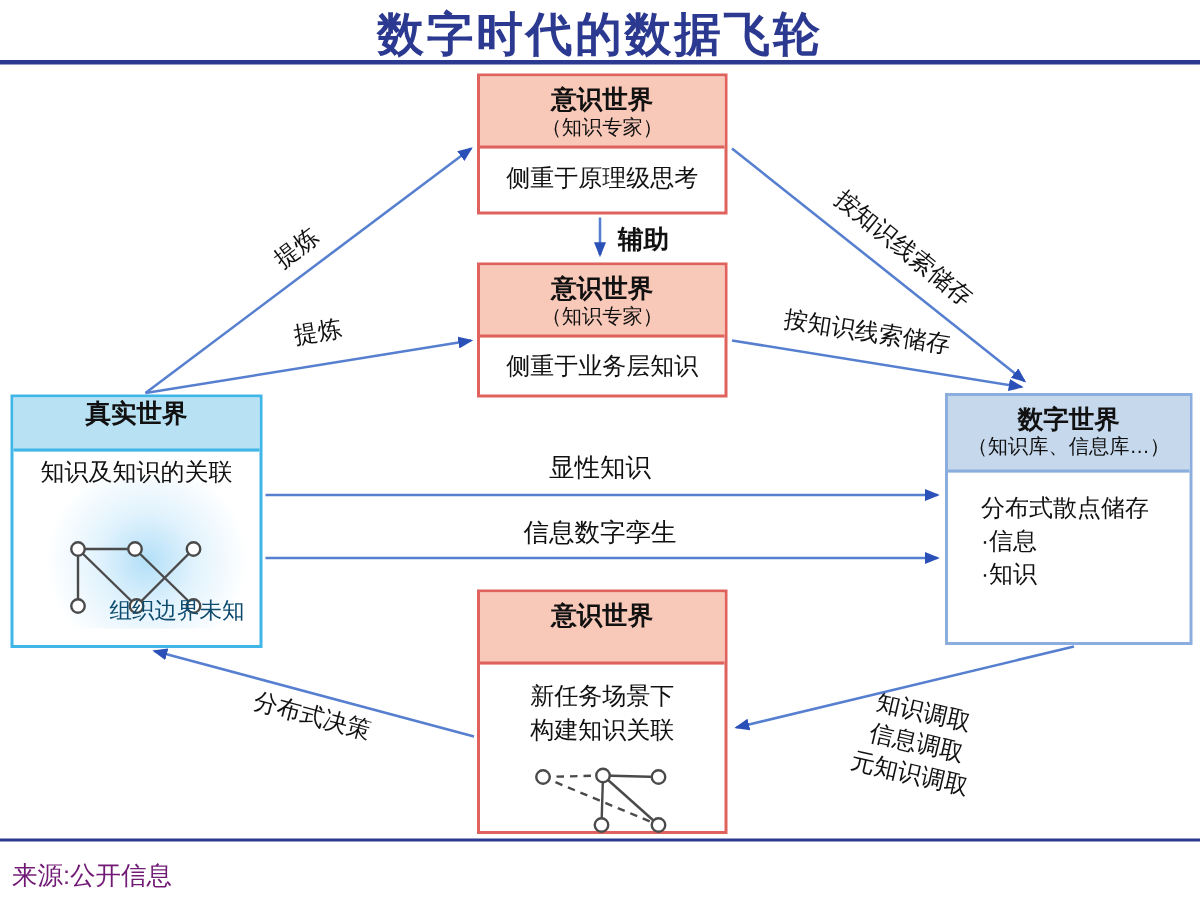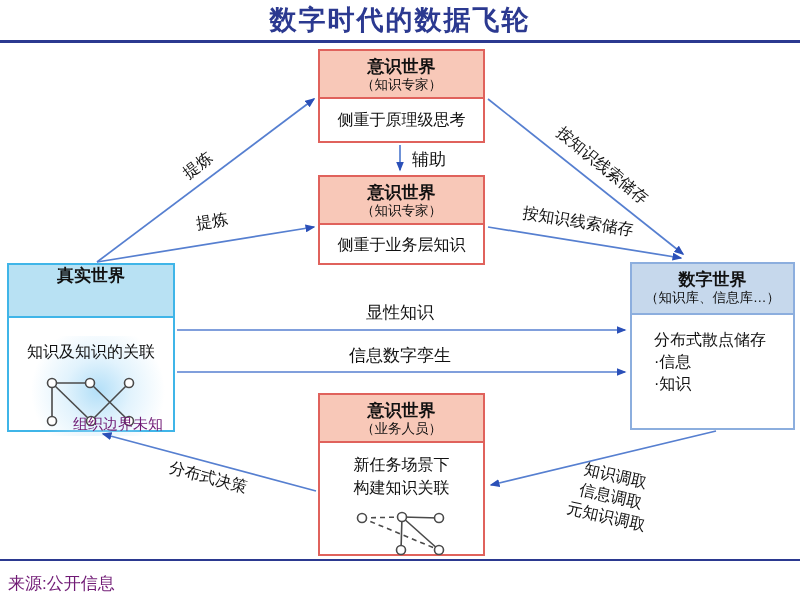--- a/index.html
+++ b/index.html
@@ -2,21 +2,21 @@
 <html><head>
 <meta charset="utf-8">
 <style>
   html,body{margin:0;padding:0;background:#fff;}
   #stage{
     position:relative;width:800px;height:604px;background:#fff;overflow:hidden;
     font-family:"Liberation Sans","DejaVu Sans",sans-serif;color:#111;
   }
   .title{
     position:absolute;top:2px;left:0;width:100%;text-align:center;
-    font-size:27px;font-weight:bold;color:#2b3990;letter-spacing:2px;
+    font-size:31px;font-weight:bold;color:#2b3990;letter-spacing:2px;
   }
   .rule{position:absolute;left:0;width:800px;background:#2b3990;}
   .rule.top{top:40px;height:3px;}
   .rule.bottom{top:559px;height:2px;}
   .source{position:absolute;left:8px;top:572px;font-size:17px;color:#701a75;}
 
   .box{position:absolute;background:#fff;box-sizing:border-box;}
   .box .hdr{box-sizing:border-box;text-align:center;}
   .box .hdr .t{font-weight:bold;font-size:17px;line-height:1.25;}
   .box .hdr .s{font-size:13.5px;line-height:1.2;}
@@ -35,28 +35,28 @@
 
   #box-mind-mid{left:318px;top:175px;width:167px;height:90px;}
   #box-mind-mid .hdr{height:48px;}
   #box-mind-mid .bd{line-height:40px;}
 
   #box-mind-bot{left:318px;top:393px;width:167px;height:163px;}
   #box-mind-bot .hdr{height:48px;}
   #box-mind-bot .bd{padding-top:10px;line-height:23px;}
 
   #box-real{left:7px;top:263px;width:168px;height:169px;}
-  #box-real .hdr{height:53px;line-height:45px;}
+  #box-real .hdr{height:36px;line-height:45px;}
   #box-real .bd{position:relative;height:120px;}
   #box-real .glow{
     position:absolute;left:14px;top:18px;width:150px;height:100px;
     background:radial-gradient(circle at 50% 55%, rgba(128,202,243,.6) 0%, rgba(190,228,250,.45) 35%, rgba(255,255,255,0) 72%);
   }
-  #box-real .bd .caption{position:relative;padding-top:24px;font-size:16px;}
-  #box-real .note{position:absolute;right:10px;bottom:4px;font-size:15px;color:#701a75;}
+  #box-real .bd .caption{position:relative;padding-top:4px;font-size:16px;}
+  #box-real .note{position:absolute;right:10px;bottom:4px;font-size:15px;color:#0c4a6e;}
 
   #box-digital{left:630px;top:262px;width:165px;height:168px;}
   #box-digital .hdr{height:51px;}
   #box-digital .bd{text-align:left;padding:14px 0 0 22px;font-size:16px;line-height:22px;}
 
   .alabel{position:absolute;font-size:16px;color:#111;white-space:nowrap;}
   .ctr{transform:translate(-50%,-50%);}
   svg.overlay{position:absolute;left:0;top:0;z-index:6;pointer-events:none;}
   .graph{position:absolute;left:0;top:0;}
 </style>
@@ -82,21 +82,20 @@
     <div class="hdr">
       <div class="t">意识世界</div>
       <div class="s">（知识专家）</div>
     </div>
     <div class="bd">侧重于业务层知识</div>
   </div>
 
   <div class="box pink" id="box-mind-bot">
     <div class="hdr">
       <div class="t">意识世界</div>
-      <div class="s">（业务人员）</div>
     </div>
     <div class="bd">
       <div>新任务场景下</div>
       <div>构建知识关联</div>
       <svg class="graph" width="163" height="55" viewBox="0 0 163 55" style="position:static;margin-top:2px;">
         <g stroke="#4a4a4a" stroke-width="1.6" fill="none">
           <line x1="42" y1="17" x2="82" y2="16" stroke-dasharray="5,4"></line>
           <line x1="42" y1="17" x2="119" y2="49" stroke-dasharray="5,4"></line>
           <line x1="82" y1="16" x2="119" y2="17"></line>
           <line x1="82" y1="16" x2="81" y2="49"></line>
@@ -169,21 +168,21 @@
       <line x1="177" y1="372" x2="625" y2="372" marker-end="url(#ah)"></line>
       <line x1="316" y1="491" x2="103" y2="434" marker-end="url(#ah)"></line>
       <line x1="716" y1="431" x2="491" y2="485" marker-end="url(#ah)"></line>
     </g>
   </svg>
 
   <div class="alabel ctr" style="left:198px;top:166px;transform:translate(-50%,-50%) rotate(-37deg);">提炼</div>
   <div class="alabel ctr" style="left:212px;top:222px;transform:translate(-50%,-50%) rotate(-9deg);">提炼</div>
   <div class="alabel ctr" style="left:602px;top:166px;transform:translate(-50%,-50%) rotate(39deg);">按知识线索储存</div>
   <div class="alabel ctr" style="left:578px;top:222px;transform:translate(-50%,-50%) rotate(9deg);">按知识线索储存</div>
-  <div class="alabel" style="left:412px;top:148px;font-size:17px;">辅助</div>
+  <div class="alabel" style="left:412px;top:148px;font-size:17px;font-weight:bold;">辅助</div>
   <div class="alabel ctr" style="left:400px;top:312px;font-size:17px;">显性知识</div>
   <div class="alabel ctr" style="left:400px;top:355px;font-size:17px;">信息数字孪生</div>
   <div class="alabel ctr" style="left:208px;top:478px;transform:translate(-50%,-50%) rotate(15deg);">分布式决策</div>
   <div class="alabel ctr" style="left:611px;top:496px;transform:translate(-50%,-50%) rotate(13deg);text-align:center;line-height:21px;">
     <div>知识调取</div>
     <div>信息调取</div>
     <div>元知识调取</div>
   </div>
 
 </div>

